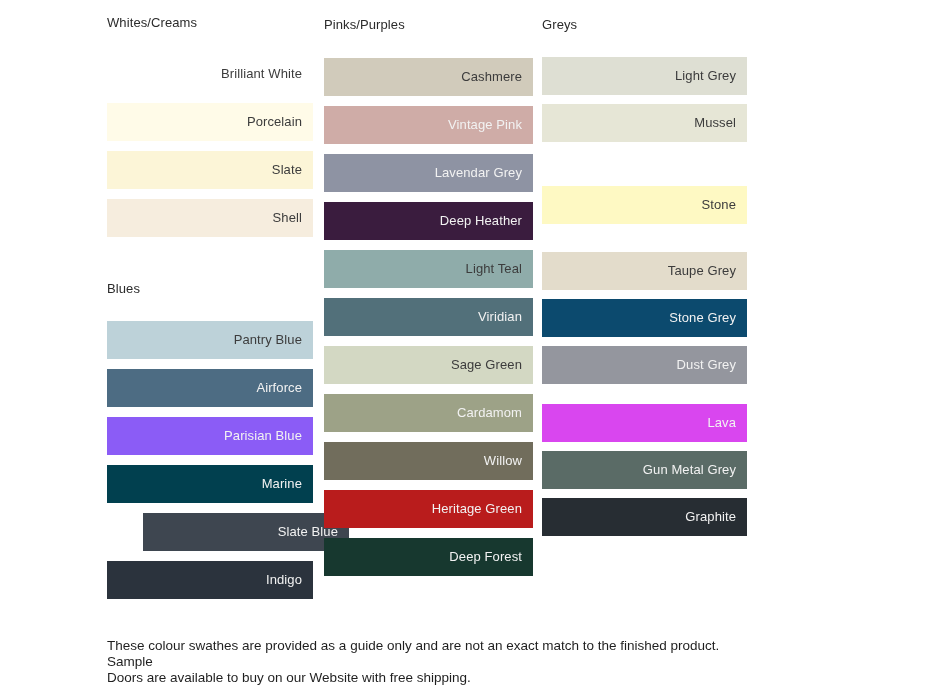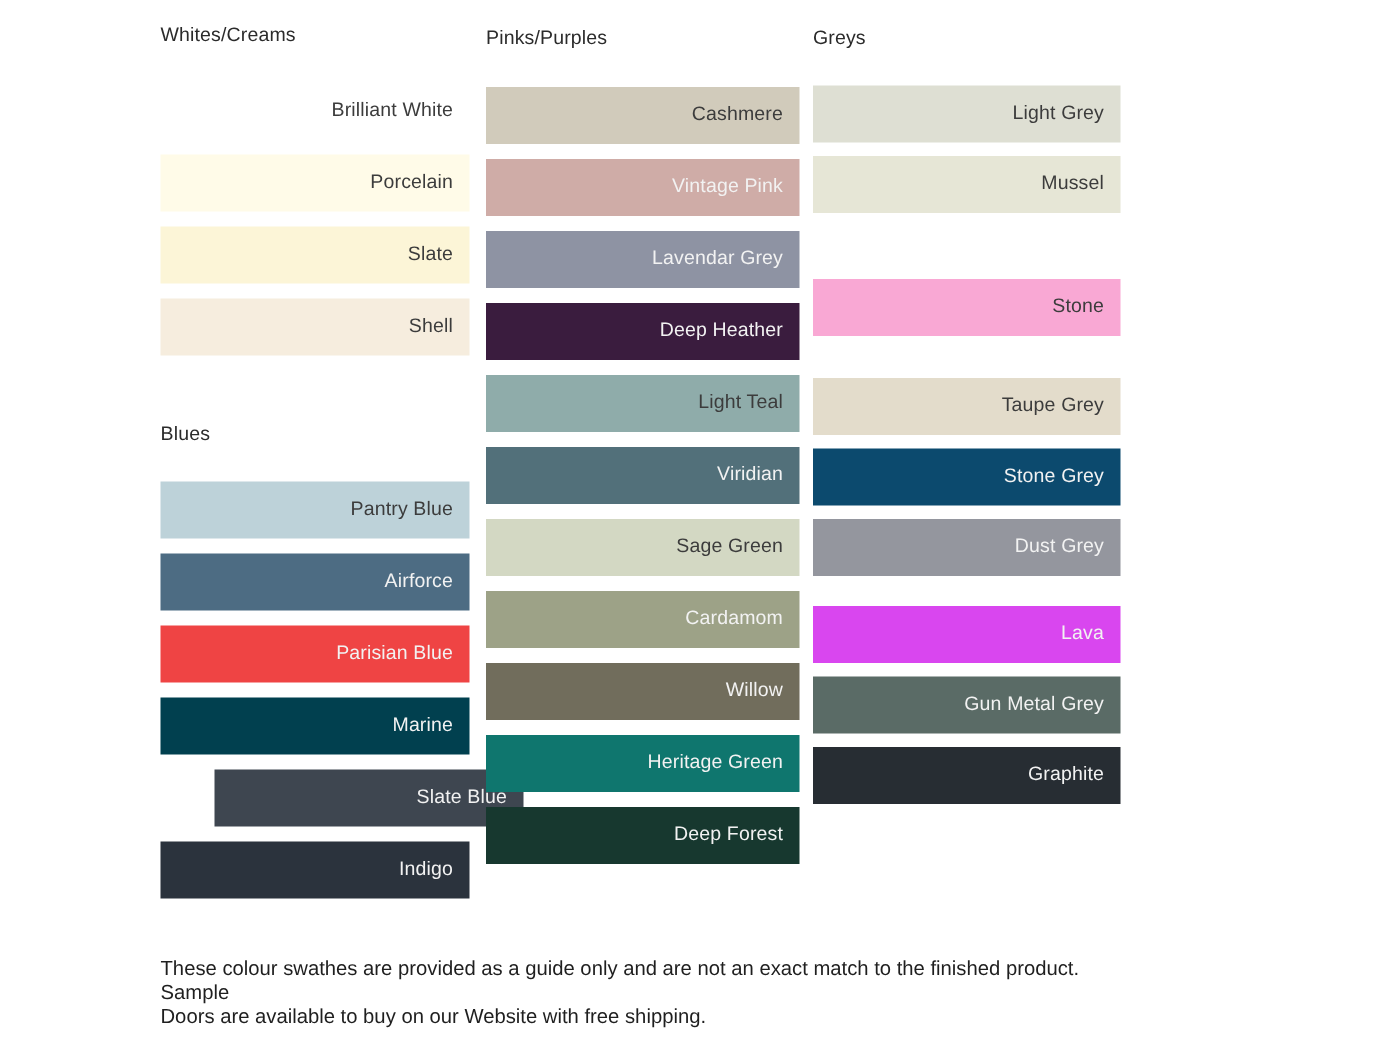--- a/index.html
+++ b/index.html
@@ -78,50 +78,50 @@
         <div class="section-title">Whites/Creams</div>
         <div class="swatch dark-label" style="background: rgb(255, 255, 255);"><span class="swatch-label">Brilliant White</span></div>
         <div class="swatch dark-label" style="background: rgb(255, 251, 232);"><span class="swatch-label">Porcelain</span></div>
         <div class="swatch dark-label" style="background: rgb(252, 245, 215);"><span class="swatch-label">Slate</span></div>
         <div class="swatch dark-label" style="background: rgb(246, 237, 222);"><span class="swatch-label">Shell</span></div>
       </div>
       <div class="section">
         <div class="section-title">Blues</div>
         <div class="swatch dark-label" style="background: rgb(189, 210, 217);"><span class="swatch-label">Pantry Blue</span></div>
         <div class="swatch light-label" style="background: rgb(77, 108, 131);"><span class="swatch-label">Airforce</span></div>
-        <div class="swatch light-label" style="background: #ef4444;"><span class="swatch-label">Parisian Blue</span></div>
+        <div class="swatch light-label" style="background: #8b5cf6;"><span class="swatch-label">Parisian Blue</span></div>
         <div class="swatch light-label" style="background: rgb(1, 64, 79);"><span class="swatch-label">Marine</span></div>
         <div class="swatch light-label" style="background: rgb(62, 70, 80); margin-left: 36px;"><span class="swatch-label">Slate Blue</span></div>
         <div class="swatch light-label" style="background: rgb(43, 51, 61);"><span class="swatch-label">Indigo</span></div>
       </div>
     </div>
   <div class="column" id="col-1">
       <div class="section">
         <div class="section-title">Pinks/Purples</div>
         <div class="swatch dark-label" style="background: rgb(209, 203, 187);"><span class="swatch-label">Cashmere</span></div>
         <div class="swatch light-label" style="background: rgb(207, 172, 167);"><span class="swatch-label">Vintage Pink</span></div>
         <div class="swatch light-label" style="background: rgb(142, 147, 163);"><span class="swatch-label">Lavendar Grey</span></div>
         <div class="swatch light-label" style="background: rgb(58, 28, 62);"><span class="swatch-label">Deep Heather</span></div>
       </div>
       <div class="section">
         <div class="swatch dark-label" style="background: rgb(143, 172, 170);"><span class="swatch-label">Light Teal</span></div>
         <div class="swatch light-label" style="background: rgb(82, 112, 122);"><span class="swatch-label">Viridian</span></div>
         <div class="swatch dark-label" style="background: rgb(211, 216, 195);"><span class="swatch-label">Sage Green</span></div>
         <div class="swatch light-label" style="background: rgb(157, 162, 135);"><span class="swatch-label">Cardamom</span></div>
         <div class="swatch light-label" style="background: rgb(113, 109, 92);"><span class="swatch-label">Willow</span></div>
-        <div class="swatch light-label" style="background: #0f766e;"><span class="swatch-label">Heritage Green</span></div>
+        <div class="swatch light-label" style="background: #b91c1c;"><span class="swatch-label">Heritage Green</span></div>
         <div class="swatch light-label" style="background: rgb(23, 56, 47);"><span class="swatch-label">Deep Forest</span></div>
       </div>
     </div>
   <div class="column" id="col-2">
       <div class="section">
         <div class="section-title">Greys</div>
         <div class="swatch dark-label" style="background: rgb(222, 223, 211);"><span class="swatch-label">Light Grey</span></div>
         <div class="swatch dark-label" style="background: rgb(230, 230, 214);"><span class="swatch-label">Mussel</span></div>
-        <div class="swatch dark-label" style="background: #f9a8d4; margin-top: 44px;"><span class="swatch-label">Stone</span></div>
+        <div class="swatch dark-label" style="background: #fef9c3; margin-top: 44px;"><span class="swatch-label">Stone</span></div>
         <div class="swatch dark-label" style="background: rgb(227, 220, 203); margin-top: 28px;"><span class="swatch-label">Taupe Grey</span></div>
         <div class="swatch light-label" style="background: #0c4a6e;"><span class="swatch-label">Stone Grey</span></div>
         <div class="swatch light-label" style="background: rgb(148, 150, 158);"><span class="swatch-label">Dust Grey</span></div>
         <div class="swatch light-label" style="background: #d946ef; margin-top: 20px;"><span class="swatch-label">Lava</span></div>
         <div class="swatch light-label" style="background: rgb(90, 107, 102);"><span class="swatch-label">Gun Metal Grey</span></div>
         <div class="swatch light-label" style="background: rgb(39, 45, 51);"><span class="swatch-label">Graphite</span></div>
       </div>
     </div>
 
   <p class="footer">

